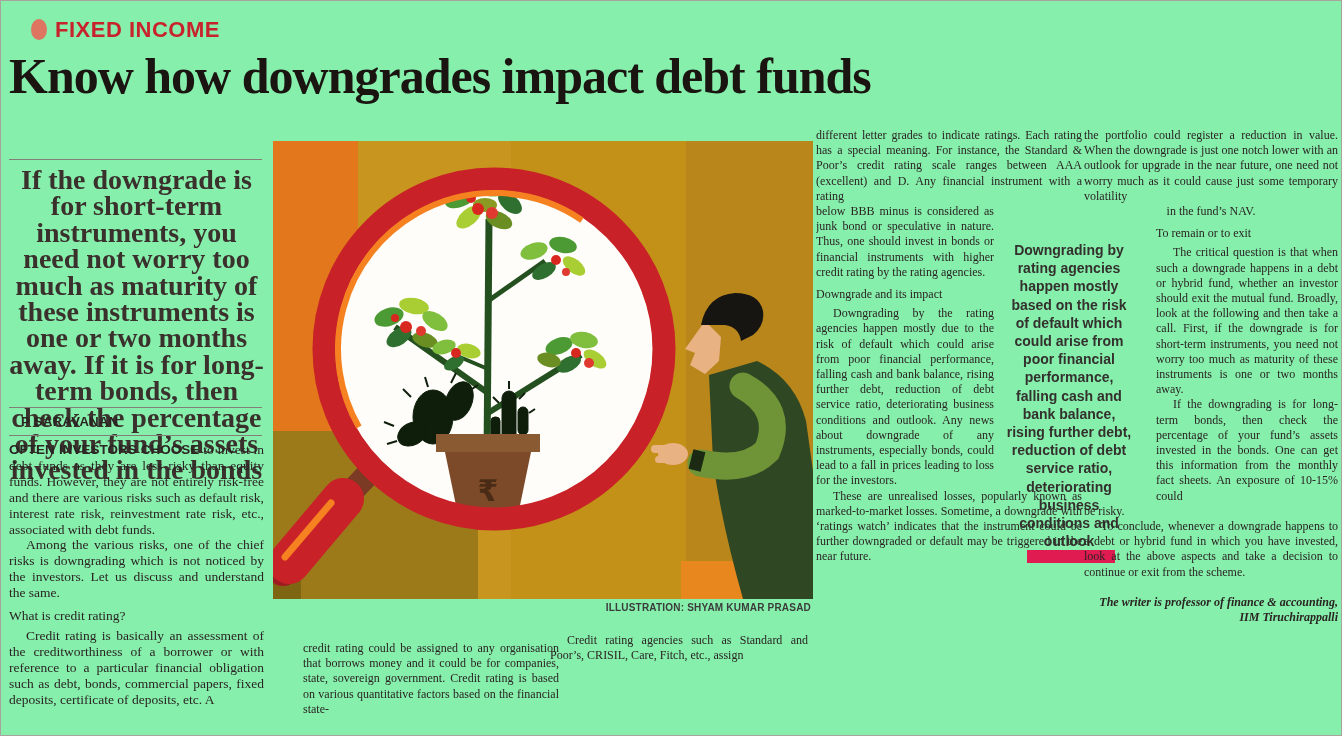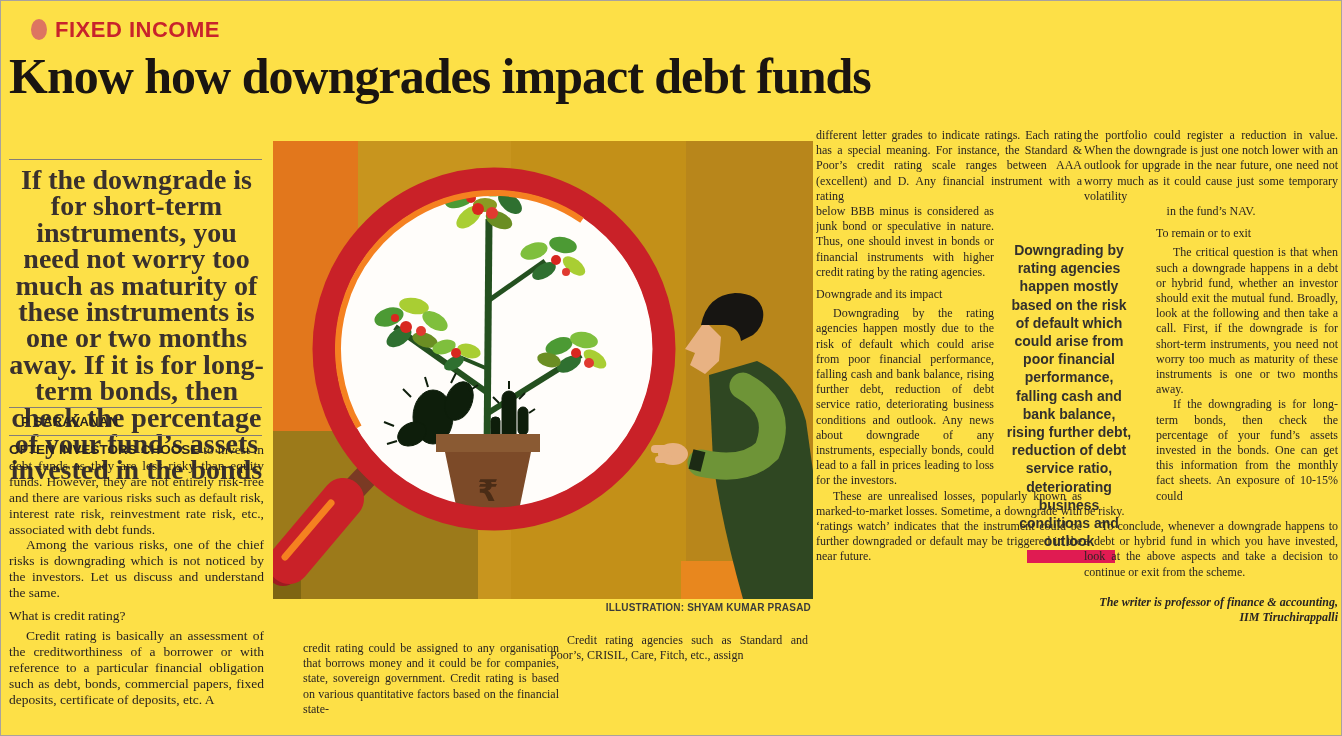--- a/index.html
+++ b/index.html
@@ -1,18 +1,18 @@
 <!DOCTYPE html>
 <html><head>
 <meta charset="utf-8">
 <style>
   html,body{margin:0;padding:0;background:#e8e2de;}
   #page{
     position:relative; width:1342px; height:736px;
-    background:#fde047; border:1px solid #a9a29d; box-sizing:border-box;
+    background:#86efac; border:1px solid #a9a29d; box-sizing:border-box;
     overflow:hidden; font-family:"Liberation Serif", serif; color:#2A2422;
   }
   .abs{position:absolute;}
   p{margin:0;}
   .rule{height:1px;background:#857d78;}
   .kicker{
     font-family:"Liberation Sans", sans-serif; font-weight:bold;
     font-size:22px; letter-spacing:0.5px; color:#C8232C;
   }
   .dot{width:16px;height:21px;border-radius:50%;background:#DD7561;}

